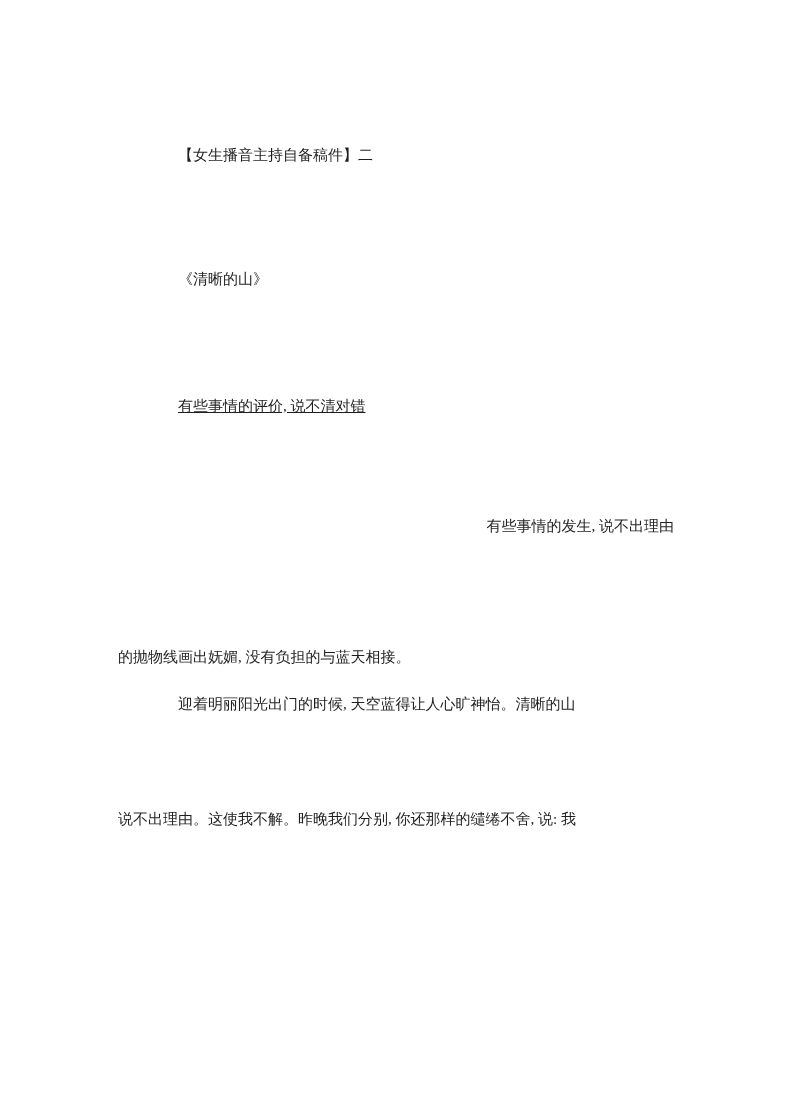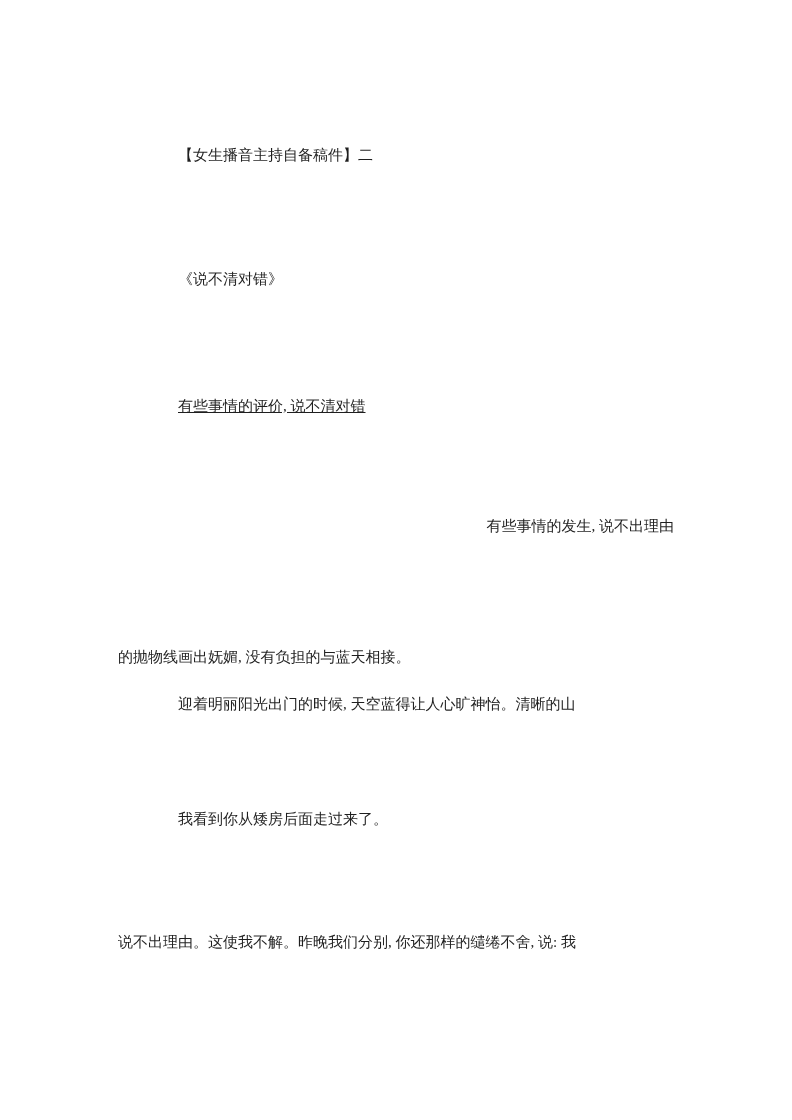--- a/index.html
+++ b/index.html
@@ -40,37 +40,34 @@
 </head>
 <body>
 
 <div class="page">
 
   <div class="para gap-a">
     <div class="line indent">【女生播音主持自备稿件】二</div>
   </div>
 
   <div class="para gap-b">
-    <div class="line indent">《说不清对错》</div>
+    <div class="line indent">《清晰的山》</div>
   </div>
 
   <div class="para gap-c">
     <div class="line indent">有些事情的评价, 说不清对错</div>
   </div>
 
   <div class="para gap-d">
     <div class="line indent">有些事情的发生, 说不出理由</div>
   </div>
 
   <div class="para gap-e">
     <div class="line">的抛物线画出妩媚, 没有负担的与蓝天相接。</div>
     <div class="line indent">迎着明丽阳光出门的时候, 天空蓝得让人心旷神怡。清晰的山</div>
   </div>
 
-  <div class="para gap-f">
-    <div class="line indent">我看到你从矮房后面走过来了。</div>
-  </div>
 
   <div class="para">
     <div class="line">说不出理由。这使我不解。昨晚我们分别, 你还那样的缱绻不舍, 说: 我</div>
   </div>
 
 </div>
 
 </body></html>

